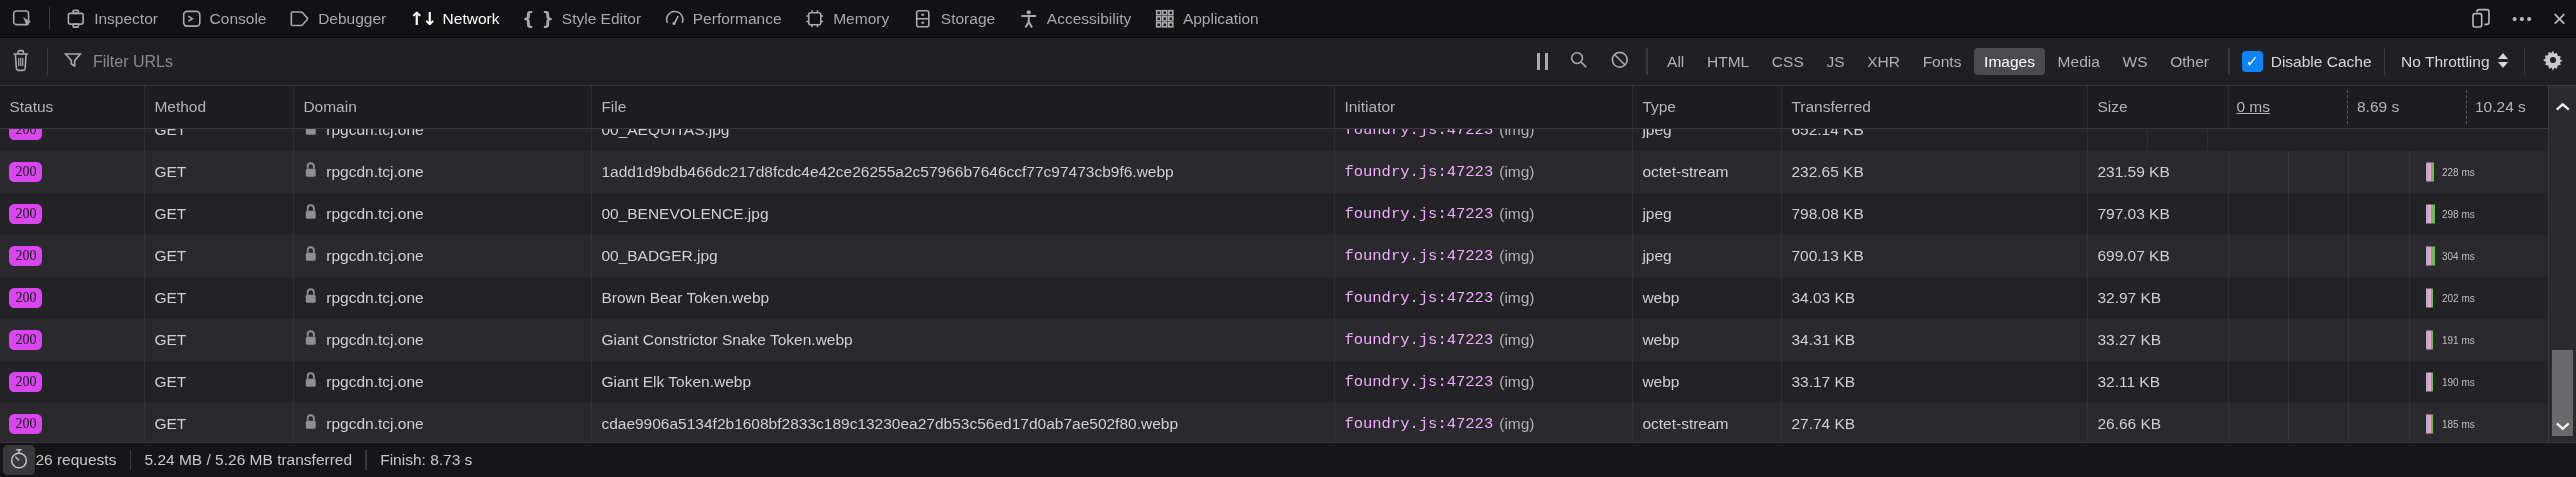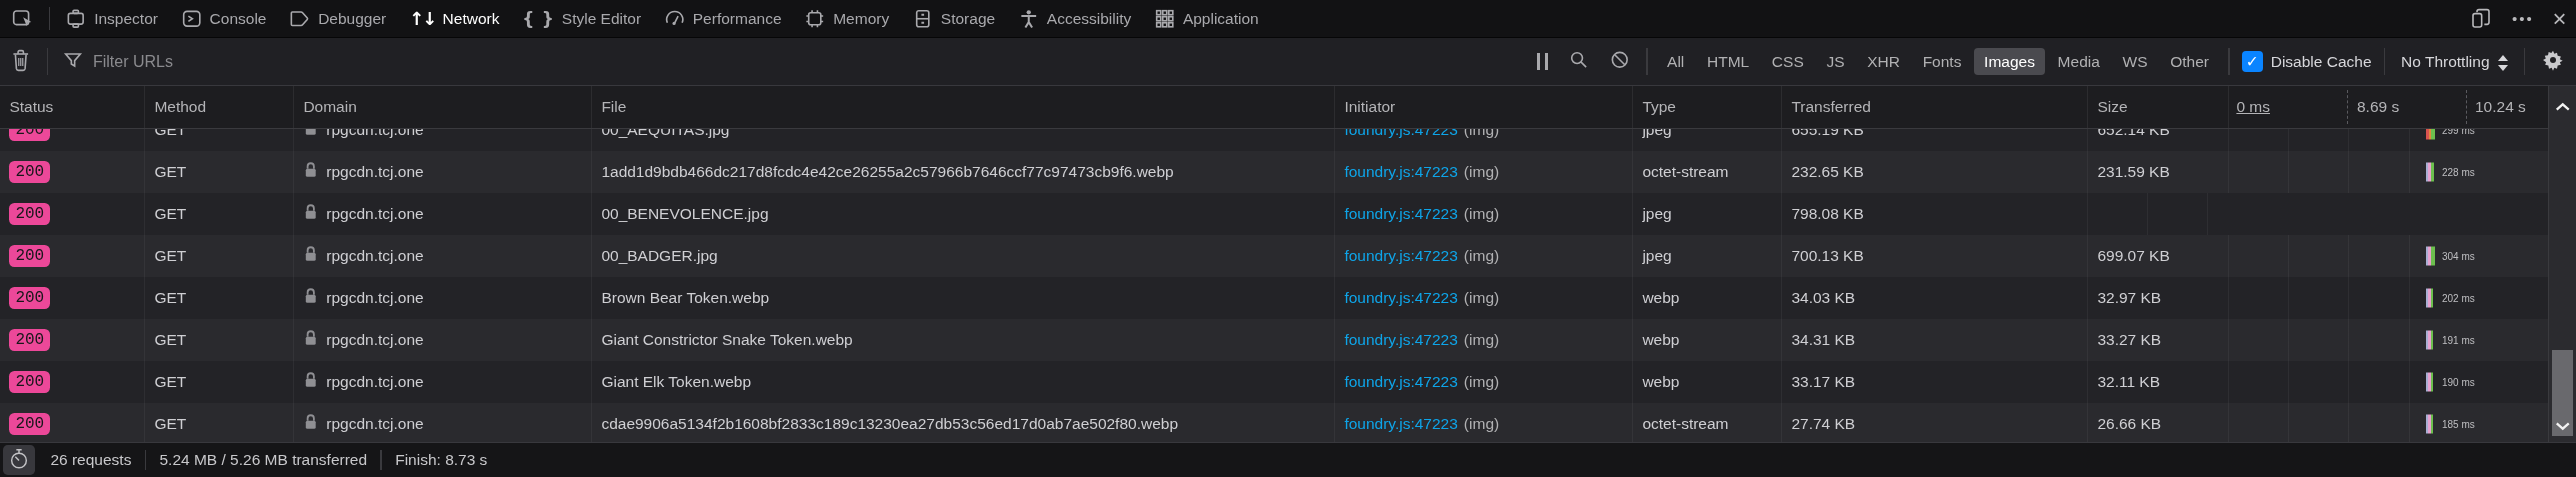--- a/index.html
+++ b/index.html
@@ -47,21 +47,21 @@
   .pause-bars { display:flex; gap:4.7px; }
   .pause-bars i { display:block; width:3.4px; height:17.5px; background:#a9a9ad; }
   .pills { display:flex; align-items:center; gap:2.7px; padding:0 4px; }
   .pill { padding:4.7px 10px; border-radius:4px; color:#b1b1b3; cursor:default; white-space:nowrap; }
   .pill.active { background:#4a4a4f; color:#ffffff; }
   .cache-wrap { display:flex; align-items:center; gap:8px; padding:0 6.7px; white-space:nowrap; color:#d7d7db; }
   .checkbox {
     width:21px; height:21px; border-radius:4px; background:#0a84ff; color:#fff;
     display:flex; align-items:center; justify-content:center; font-size:15.5px; font-weight:bold;
   }
-  .throttle { display:flex; align-items:flex-end; gap:8px; padding:0 10.8px; color:#d7d7db; white-space:nowrap; }
+  .throttle { display:flex; align-items:flex-start; gap:8px; padding:0 10.8px; color:#d7d7db; white-space:nowrap; }
   .updown { display:flex; flex-direction:column; gap:3.4px; }
   .updown i { display:block; width:0; height:0; border-left:5.4px solid transparent; border-right:5.4px solid transparent; }
   .updown .u { border-bottom:6px solid #d7d7db; }
   .updown .d { border-top:6px solid #d7d7db; }
   .gear-btn { padding:0 10.8px; color:#c9c9cc; }
   .gear-btn svg { fill:currentColor; stroke:none; }
 
   
   .grid-cols {
     display:grid;
@@ -76,25 +76,25 @@
 
   .rows-viewport { height:313px; overflow:hidden; position:relative; background:#232327; }
   .row { height:42px; font-size:15.5px; color:#cfcfd3; }
   .row.odd  { background:#232327; }
   .row.even { background:#2a2a2e; }
   .row .cell { border-right:1.3px solid rgba(255,255,255,0.05); }
   .clip { height:21.5px; overflow:hidden; }
   .clip .row { margin-top:-20px; }
 
   .badge {
-    background:#ec4899; color:#17171a; font-family:Liberation Mono, monospace;
-    font-size:16px; padding:2px 6px; border-radius:5.4px;
+    background:#d946ef; color:#17171a; font-family:Liberation Serif, serif;
+    font-size:14px; padding:2px 6px; border-radius:5.4px;
   }
   .lock { margin-right:7.4px; flex:none; }
-  .link { color:#0ea5e9; }
+  .link { color:#f0abfc;font-family:Liberation Mono, monospace; }
   .init-detail { color:#b1b1b3; margin-left:6px; }
 
   .c-waterfall {
     position:relative; padding-left:0; border-right:none !important;
     background-image:
       linear-gradient(rgba(255,255,255,0.05),rgba(255,255,255,0.05)),
       linear-gradient(rgba(255,255,255,0.05),rgba(255,255,255,0.05)),
       linear-gradient(rgba(255,255,255,0.05),rgba(255,255,255,0.05));
     background-size:1.3px 100%,1.3px 100%,1.3px 100%;
     background-position:59px 0,119px 0,180px 0;
@@ -126,21 +126,21 @@
     background:#151517; border-top:1.3px solid #38383d;
     display:flex; align-items:center; font-size:15.5px; color:#c8c8cb;
   }
   .throbber-box {
     width:32px; height:30px; margin-left:3.4px; background:#38383d; border-radius:4.7px;
     display:flex; align-items:center; justify-content:center; color:#c2c2c5;
   }
   .throbber-box svg { stroke:currentColor; fill:none; stroke-width:2.2; }
   .sb-sep { width:1.3px; height:20px; background:#3a3a3e; margin:0 13.4px; }
   .sb-item { white-space:nowrap; }
-  .sb-item:first-of-type { margin-left:15px; }
+  .sb-item:first-of-type { }
 </style>
 </head>
 <body>
 
 <div class="toolbar-top">
   <div class="tt-btn">
     <span class="ticon">
       <svg width="23" height="23" viewBox="0 0 34 34">
           <rect x="4" y="6" width="22" height="20" rx="4"></rect>
           <path d="M18 15 l12 7 -5.2 1.4 -1.4 5.2 z" fill="currentColor" stroke="none"></path>
@@ -375,21 +375,20 @@
             </svg>
       </span>
       <span>rpgcdn.tcj.one</span>
     </div>
     <div class="cell">00_AEQUITAS.jpg</div>
     <div class="cell">
       <span class="link">foundry.js:47223</span>
       <span class="init-detail">(img)</span>
     </div>
     <div class="cell">jpeg</div>
-    <div class="cell">655.19 KB</div>
     <div class="cell">652.14 KB</div>
     <div class="cell c-waterfall">
       <span class="wbar">
             <i style="background: rgb(217, 83, 79); width: 2.7px;"></i>
             <i style="background: rgb(224, 136, 63); width: 2.7px;"></i>
             <i style="background: rgb(108, 191, 78); width: 3.4px;"></i>
           </span>
       <span class="wtime">299 ms</span>
     </div>
   </div>
@@ -439,20 +438,21 @@
       </span>
       <span>rpgcdn.tcj.one</span>
     </div>
     <div class="cell">00_BENEVOLENCE.jpg</div>
     <div class="cell">
       <span class="link">foundry.js:47223</span>
       <span class="init-detail">(img)</span>
     </div>
     <div class="cell">jpeg</div>
     <div class="cell">798.08 KB</div>
+    <div class="cell">797.03 KB</div>
     <div class="cell c-waterfall">
       <span class="wbar">
           <i style="background: rgb(169, 175, 211); width: 2px;"></i>
           <i style="background: rgb(231, 162, 208); width: 2.7px;"></i>
           <i style="background: rgb(108, 191, 78); width: 4.7px;"></i>
         </span>
       <span class="wtime">298 ms</span>
     </div>
   </div>
     <div class="row grid-cols even">

